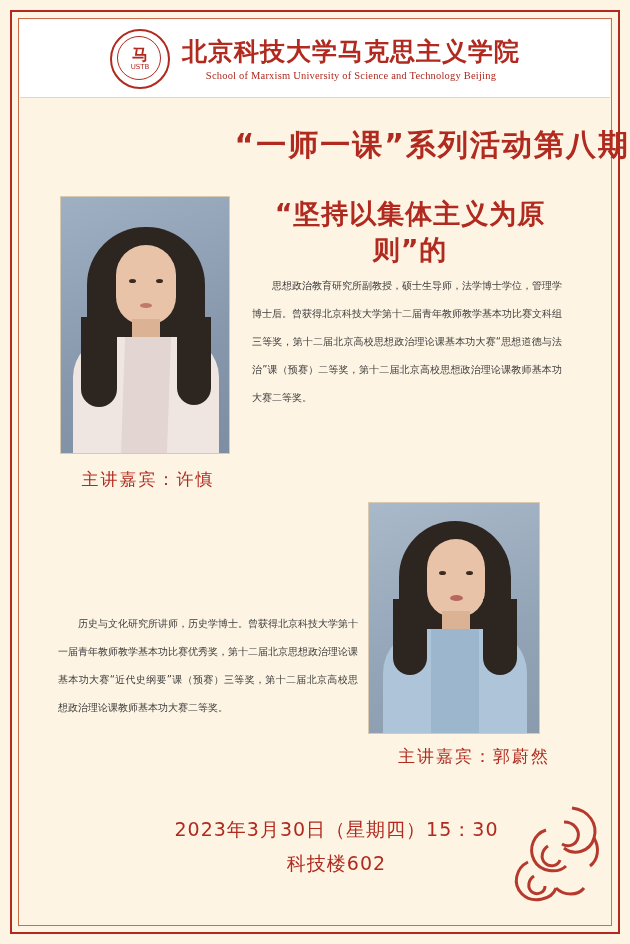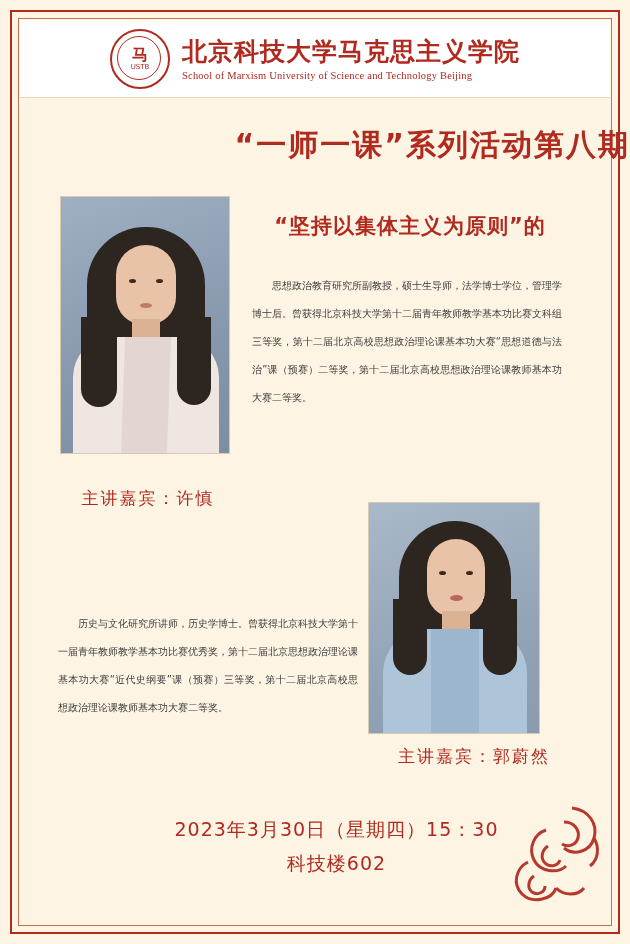--- a/index.html
+++ b/index.html
@@ -100,20 +100,21 @@
     line-height: 30px;
     white-space: nowrap;
   }
   .uni-en {
     font-family: "Liberation Serif", serif;
     font-size: 10.5px;
     color: #b02a1f;
     letter-spacing: 0.2px;
     margin-top: 3px;
     white-space: nowrap;
+    text-align: center;
   }
 
   
   .main-title {
     position: absolute;
     left: 0; right: 0;
     top: 125px;
     text-align: right;
     font-family: "DejaVu Sans", sans-serif;
     font-size: 30px;
@@ -142,34 +143,34 @@
   .p-mouth { position: absolute; background: #c07a6d; border-radius: 50%; }
 
   .caption {
     position: absolute;
     font-family: "DejaVu Sans", sans-serif;
     font-size: 17px;
     color: #b02a1f;
     letter-spacing: 2px;
     white-space: nowrap;
   }
-  .caption-1 { left: 60px; top: 468px; width: 176px; text-align: center; margin-top: 19px; }
+  .caption-1 { left: 60px; top: 468px; width: 176px; text-align: center; }
   .caption-2 { left: 360px; top: 745px; width: 190px; text-align: right; }
 
   .talk-title {
     position: absolute;
     font-family: "DejaVu Sans", sans-serif;
     color: #b02a1f;
     font-weight: bold;
     letter-spacing: 1px;
     text-align: center;
   }
   .talk-title-1 {
-    left: 250px; top: 208px; width: 320px;
-    font-size: 21px; line-height: 36px;
+    left: 250px; top: 196px; width: 320px;
+    font-size: 27px; line-height: 36px;
   }
   .talk-title-2 {
     left: 60px; top: 522px; width: 290px;
     font-size: 20px; line-height: 30px;
   }
 
   .bio {
     position: absolute;
     font-family: "DejaVu Sans", sans-serif;
     font-size: 10px;

